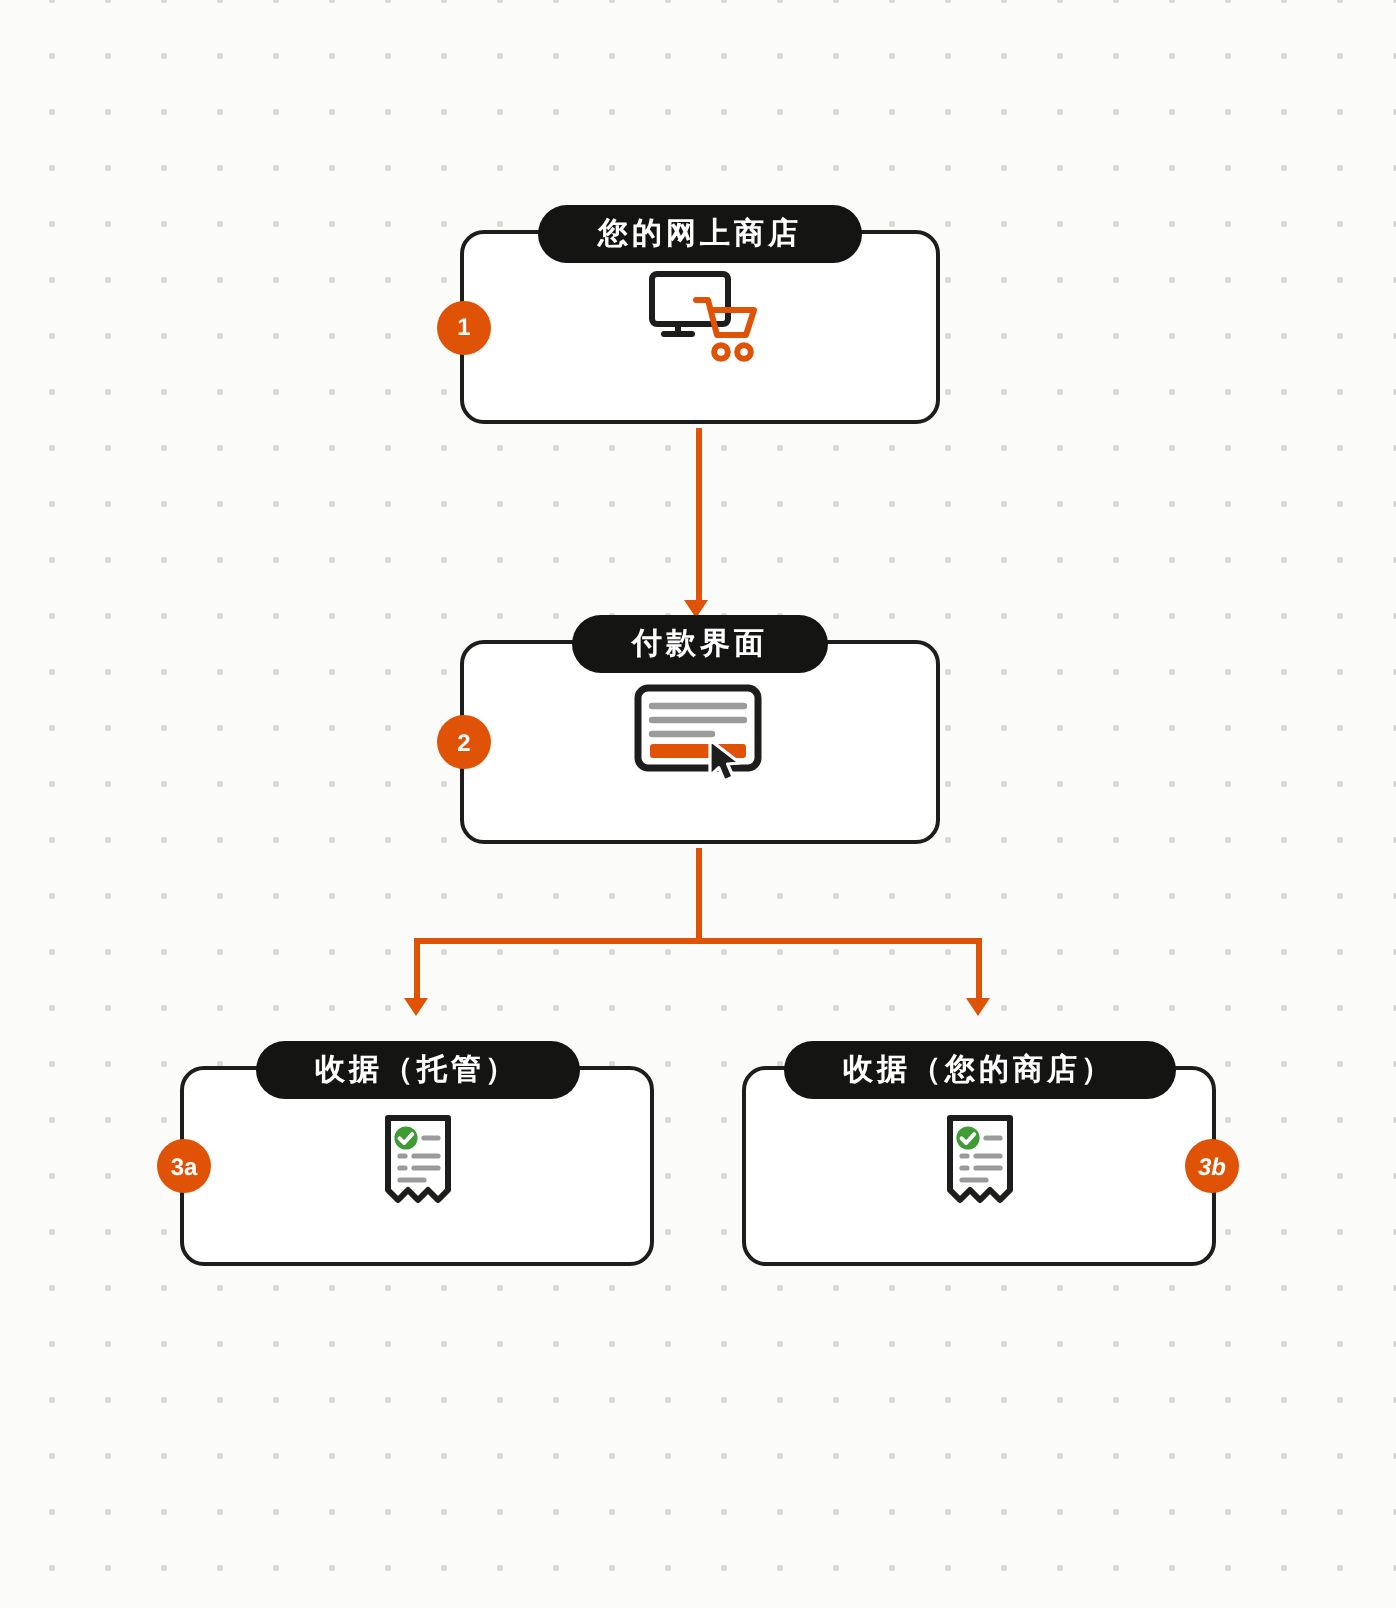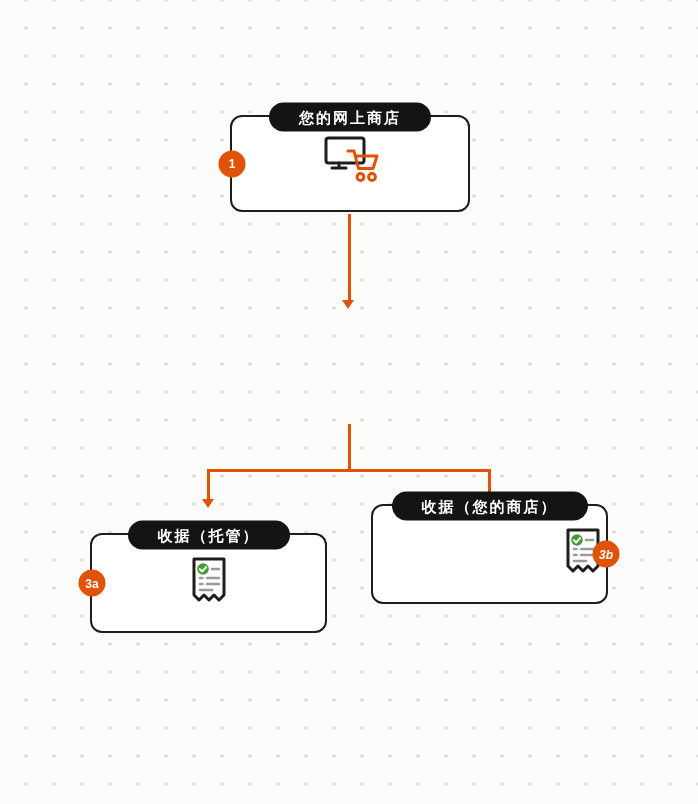--- a/index.html
+++ b/index.html
@@ -58,21 +58,21 @@
     justify-content: center;
     line-height: 1;
   }
   .badge.left  { left: 0;    transform: translate(-50%, -50%); }
   .badge.right { left: 100%; transform: translate(-50%, -50%); font-style: italic; }
 
   
   #node-store          { left: 230px; top: 115px; width: 240px; height: 97px; }
   #node-payment        { left: 230px; top: 320px; width: 240px; height: 102px; }
   #node-receipt-hosted { left: 90px;  top: 533px; width: 237px; height: 100px; }
-  #node-receipt-store  { left: 371px; top: 504px; width: 237px; height: 100px; justify-content: flex-end; }
+  #node-receipt-store  { left: 371px; top: 533px; width: 237px; height: 100px; }
 
   
   .conn-line { position: absolute; background: #e05206; }
   .arrowhead {
     position: absolute;
     width: 0; height: 0;
     border-left: 6.5px solid transparent;
     border-right: 6.5px solid transparent;
     border-top: 9px solid #e05206;
   }
@@ -104,20 +104,36 @@
           <circle cx="41.5" cy="42" r="3.4"></circle>
           <circle cx="53" cy="42" r="3.4"></circle>
         </g>
       </svg>
     </span>
   </div>
 
   <div class="conn-line" id="conn-1-stem"></div>
   <div class="arrowhead" id="conn-1-head"></div>
 
+  <div class="node" id="node-payment">
+    <div class="pill">付款界面</div>
+    <div class="badge left">2</div>
+    <span>
+      <svg width="70" height="56" viewBox="0 0 70 56">
+        <rect x="4" y="3" width="60" height="40" rx="5" fill="#ffffff" stroke="#1d1d1b" stroke-width="3.5"></rect>
+        <g stroke="#9b9b9b" stroke-width="3.2" stroke-linecap="round">
+          <path d="M11 12 h46"></path>
+          <path d="M11 19 h46"></path>
+          <path d="M11 26 h30"></path>
+        </g>
+        <rect x="10" y="31" width="48" height="7" rx="1.5" fill="#e05206"></rect>
+        <path d="M40 29 l0 18 4.4 -4.2 2.8 6.6 4.4 -1.9 -2.8 -6.5 6 -0.6 z" fill="#1d1d1b" stroke="#ffffff" stroke-width="1.6" stroke-linejoin="round"></path>
+      </svg>
+    </span>
+  </div>
 
   <div class="conn-line" id="conn-2-stem"></div>
   <div class="conn-line" id="conn-2-hbar"></div>
   <div class="conn-line" id="conn-2-vleft"></div>
   <div class="conn-line" id="conn-2-vright"></div>
   <div class="arrowhead" id="conn-2-headl"></div>
   <div class="arrowhead" id="conn-2-headr"></div>
 
   <div class="node" id="node-receipt-hosted">
     <div class="pill">收据（托管）</div>

